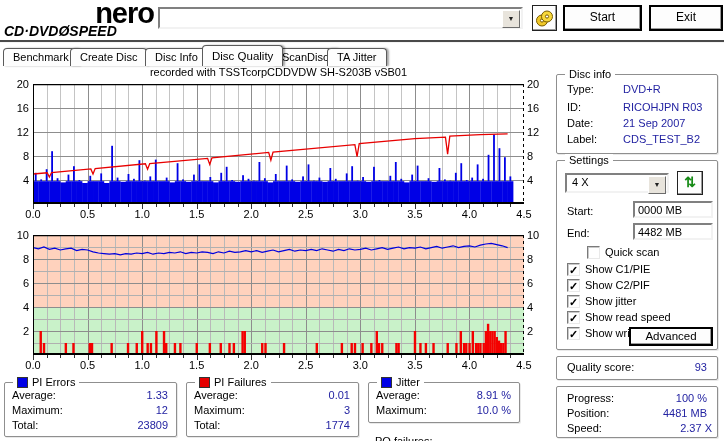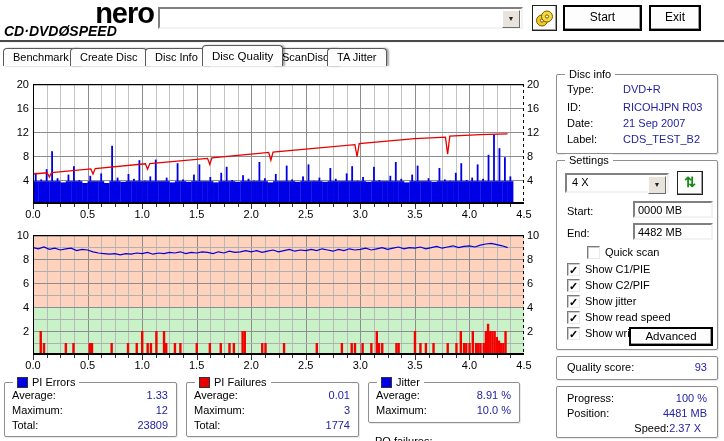--- a/index.html
+++ b/index.html
@@ -14,21 +14,21 @@
   .combo-text{position:absolute;left:5px;top:2px;white-space:pre;}
   .combo-arrow{position:absolute;right:1px;top:1px;width:16px;height:16px;background:#e8e4dc;
          border:1px solid;border-color:#fff #6c6c6c #6c6c6c #fff;text-align:center;line-height:15px;font-size:7px;color:#222;}
   .toolbtn{position:absolute;left:532px;top:5px;width:25px;height:26px;background:#fdfdfd;
          border:1px solid #222;box-shadow:inset -1px -1px 0 #9a9a9a, inset 1px 1px 0 #fff;
          display:flex;align-items:center;justify-content:center;box-sizing:border-box;}
   .pushbtn{position:absolute;top:5px;height:26px;background:#fdfdfd;border:2px solid #000;
          box-shadow:inset -1px -1px 0 #9a9a9a, inset 1px 1px 0 #fff;box-sizing:border-box;
          text-align:center;font-size:12px;line-height:21px;}
   .btn-start{left:563px;width:79px;}
-  .btn-exit{left:649px;width:52px;text-align:center;}
+  .btn-exit{left:649px;width:74px;text-align:center;}
   .separator{position:absolute;left:0;top:40px;width:724px;height:2px;background:#4a4a4a;border-bottom:1px solid #f4f4f4;}
   
   .tab{position:absolute;background:#fdfdfd;border:1px solid #5a5a5a;border-bottom:none;
        border-radius:4px 4px 0 0;padding:0 9px;font-size:11px;line-height:17px;height:17px;top:48px;
        box-shadow:2px 0 2px rgba(0,0,0,0.35);}
   .tab.active{top:45px;height:20px;line-height:20px;font-size:11.5px;z-index:2;}
   
   .chart-header{position:absolute;left:33px;top:66px;width:491px;text-align:center;font-size:11px;}
   .chart-wrap{position:absolute;left:33px;width:491px;}
   #chart1-wrap{top:84px;height:126px;}
@@ -84,20 +84,21 @@
   <div class="pushbtn btn-exit">Exit</div>
   <div class="separator"></div>
 
   <div class="tab" style="left:3px;">Benchmark</div>
   <div class="tab" style="left:70px;">Create Disc</div>
   <div class="tab" style="left:145px;">Disc Info</div>
   <div class="tab active" style="left:202px;">Disc Quality</div>
   <div class="tab" style="left:272px;">ScanDisc</div>
   <div class="tab" style="left:327px;">TA Jitter</div>
 
+  <div class="chart-header">recorded with TSSTcorpCDDVDW SH-S203B  vSB01</div>
   <div class="chart-wrap" id="chart1-wrap"><svg width="491" height="126">
         <rect x="0" y="0" width="491" height="120" fill="#ffffff"></rect>
         <line x1="14.5" y1="0" x2="14.5" y2="120" stroke="#c4c4c4"></line>
         <line x1="27.5" y1="0" x2="27.5" y2="120" stroke="#c4c4c4"></line>
         <line x1="41.5" y1="0" x2="41.5" y2="120" stroke="#c4c4c4"></line>
         <line x1="55.5" y1="0" x2="55.5" y2="120" stroke="#8d8d8d"></line>
         <line x1="68.5" y1="0" x2="68.5" y2="120" stroke="#c4c4c4"></line>
         <line x1="82.5" y1="0" x2="82.5" y2="120" stroke="#c4c4c4"></line>
         <line x1="95.5" y1="0" x2="95.5" y2="120" stroke="#c4c4c4"></line>
         <line x1="109.5" y1="0" x2="109.5" y2="120" stroke="#8d8d8d"></line>
@@ -644,19 +645,19 @@
 
   <div class="gbox" style="left:556px;top:386px;width:162px;height:52px;">
     <div class="stat-row" style="top:5px;left:10px;right:10px;">
         <span>Progress:</span>
         <span class="navy">100 %</span>
       </div>
     <div class="stat-row" style="top:20px;left:10px;right:10px;">
         <span>Position:</span>
         <span class="navy">4481 MB</span>
       </div>
-    <div class="stat-row" style="top:35px;left:10px;right:16px;justify-content:flex-end;">
+    <div class="stat-row" style="top:35px;left:10px;right:5px;">
         <span>Speed:</span>
         <span class="navy">2.37 X</span>
       </div>
   </div>
 
 </div>
 
 </body></html>

